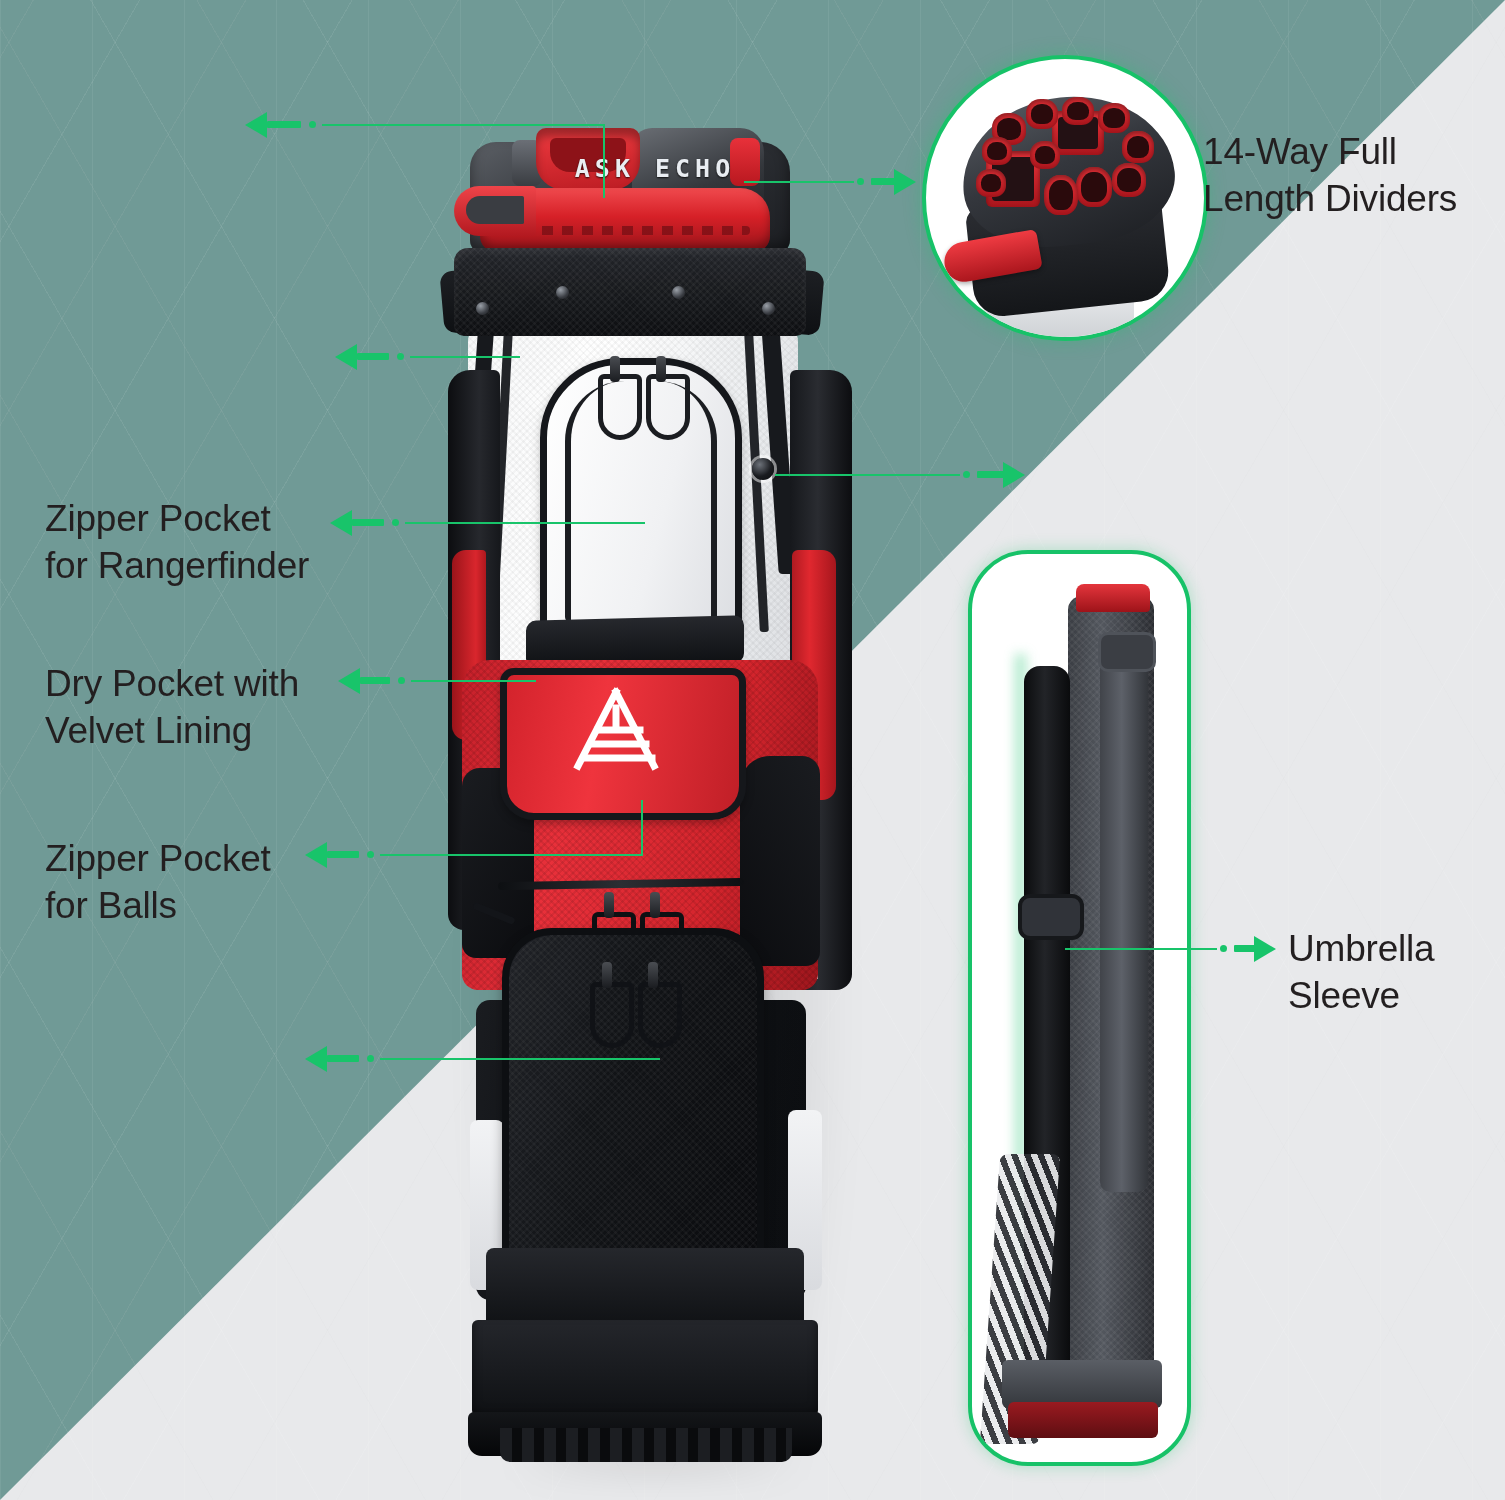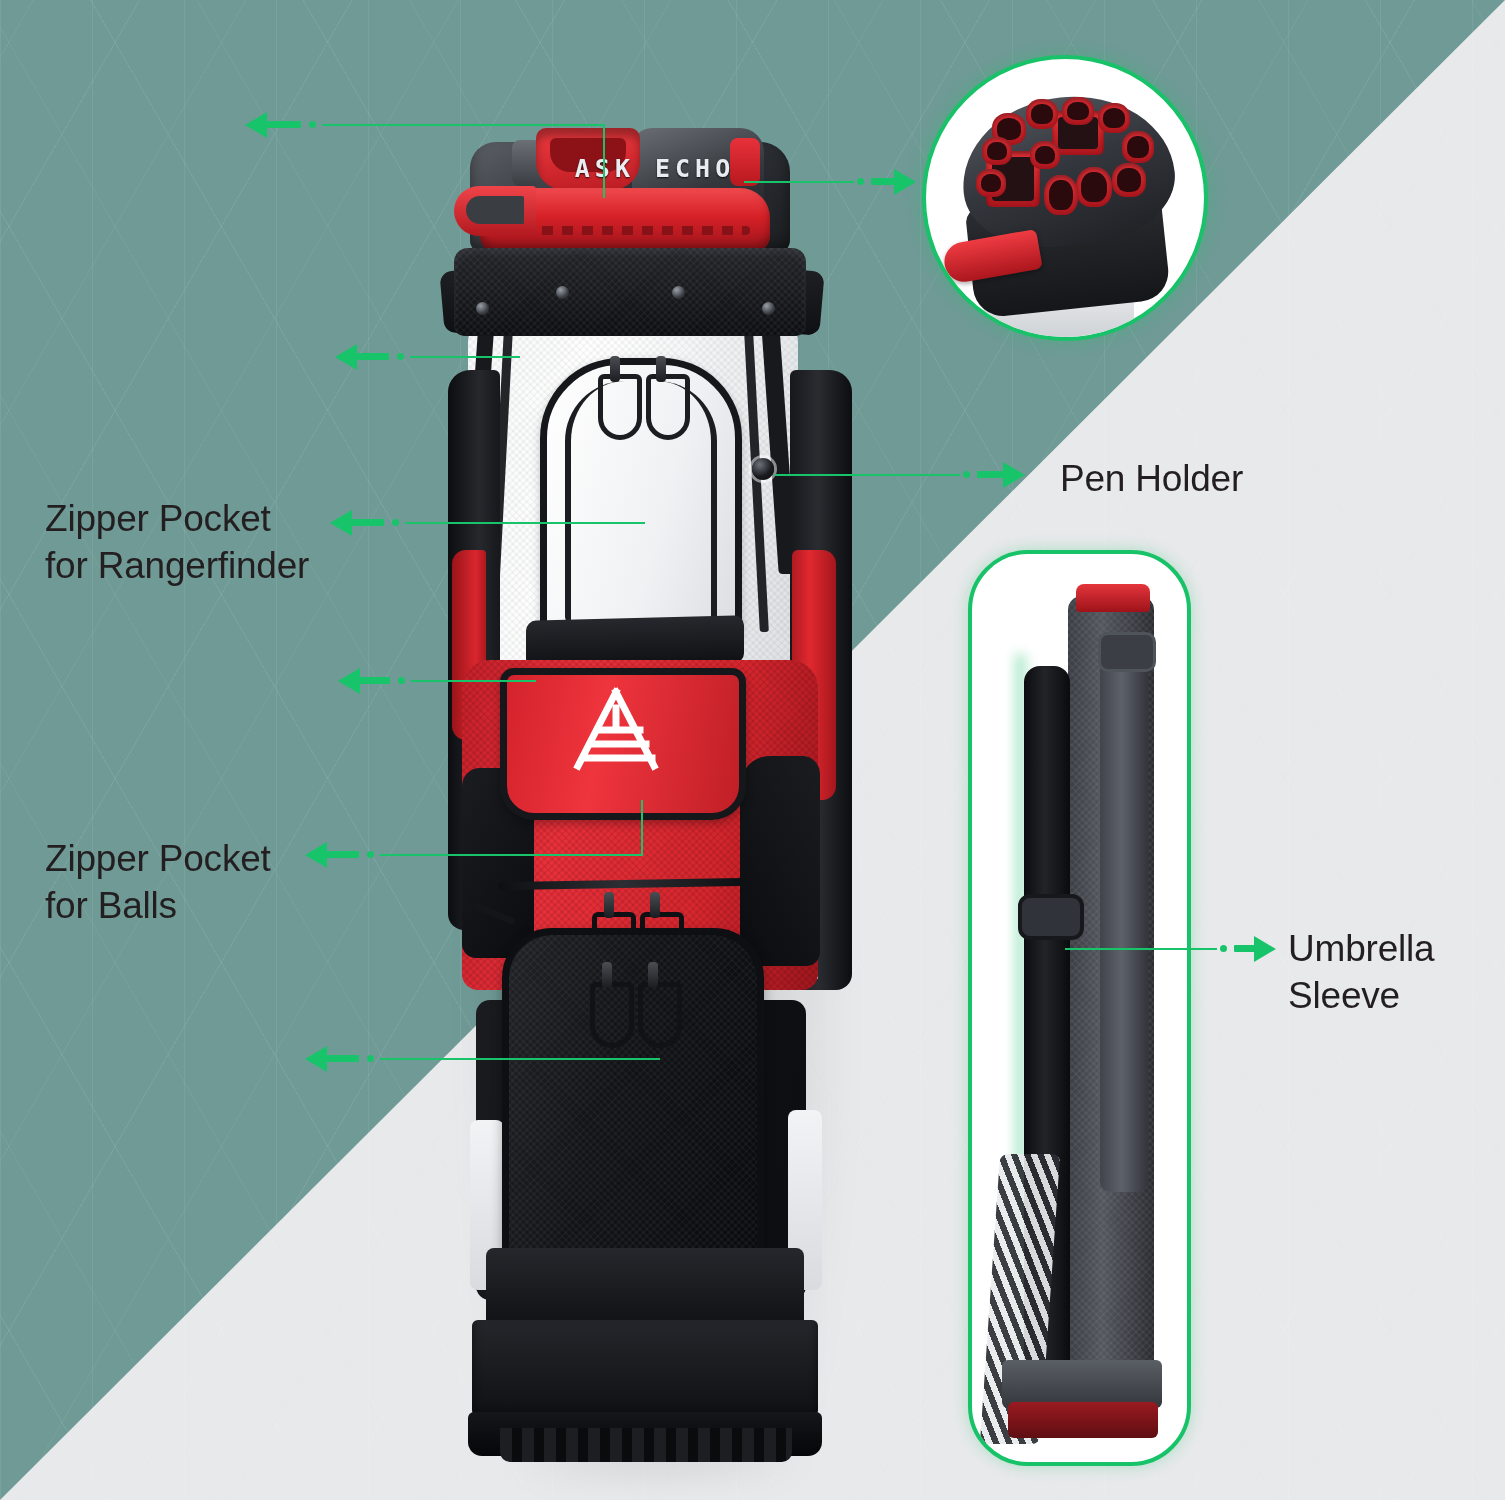--- a/index.html
+++ b/index.html
@@ -601,20 +601,22 @@
   </div>
 
   <div class="leader">
     <div class="arrow-l" style="left:245px;top:112px;"></div>
     <div class="lead-bar" style="left:267px;top:121px;width:34px;"></div>
     <div class="lead-dot" style="left:309px;top:121px;"></div>
     <div class="lead-line" style="left:322px;top:124px;width:283px;"></div>
     <div class="lead-vline" style="left:603px;top:124px;height:74px;"></div>
   </div>
 
+  <div class="label right" style="left:1203px;top:128px;width:300px;">14-Way Full
+Length Dividers</div>
   <div class="leader">
     <div class="lead-line" style="left:744px;top:181px;width:110px;"></div>
     <div class="lead-dot" style="left:857px;top:178px;"></div>
     <div class="lead-bar" style="left:871px;top:178px;width:26px;"></div>
     <div class="arrow-r" style="left:894px;top:169px;"></div>
   </div>
 
   <div class="leader">
     <div class="arrow-l" style="left:335px;top:344px;"></div>
     <div class="lead-bar" style="left:357px;top:353px;width:32px;"></div>
@@ -624,28 +626,29 @@
 
   <div class="label" style="left:45px;top:495px;width:360px;">Zipper Pocket
 for Rangerfinder</div>
   <div class="leader">
     <div class="arrow-l" style="left:330px;top:510px;"></div>
     <div class="lead-bar" style="left:352px;top:519px;width:32px;"></div>
     <div class="lead-dot" style="left:392px;top:519px;"></div>
     <div class="lead-line" style="left:405px;top:522px;width:240px;"></div>
   </div>
 
-  <div class="label right" style="left:1060px;top:455px;width:280px;">Pen Holder</div>
   <div class="leader">
     <div class="lead-line" style="left:775px;top:474px;width:185px;"></div>
     <div class="lead-dot" style="left:963px;top:471px;"></div>
     <div class="lead-bar" style="left:977px;top:471px;width:28px;"></div>
     <div class="arrow-r" style="left:1003px;top:462px;"></div>
   </div>
 
+  <div class="label" style="left:45px;top:660px;width:340px;">Dry Pocket with
+Velvet Lining</div>
   <div class="leader">
     <div class="arrow-l" style="left:338px;top:668px;"></div>
     <div class="lead-bar" style="left:360px;top:677px;width:30px;"></div>
     <div class="lead-dot" style="left:398px;top:677px;"></div>
     <div class="lead-line" style="left:411px;top:680px;width:125px;"></div>
   </div>
 
   <div class="label" style="left:45px;top:835px;width:330px;">Zipper Pocket
 for Balls</div>
   <div class="leader">

